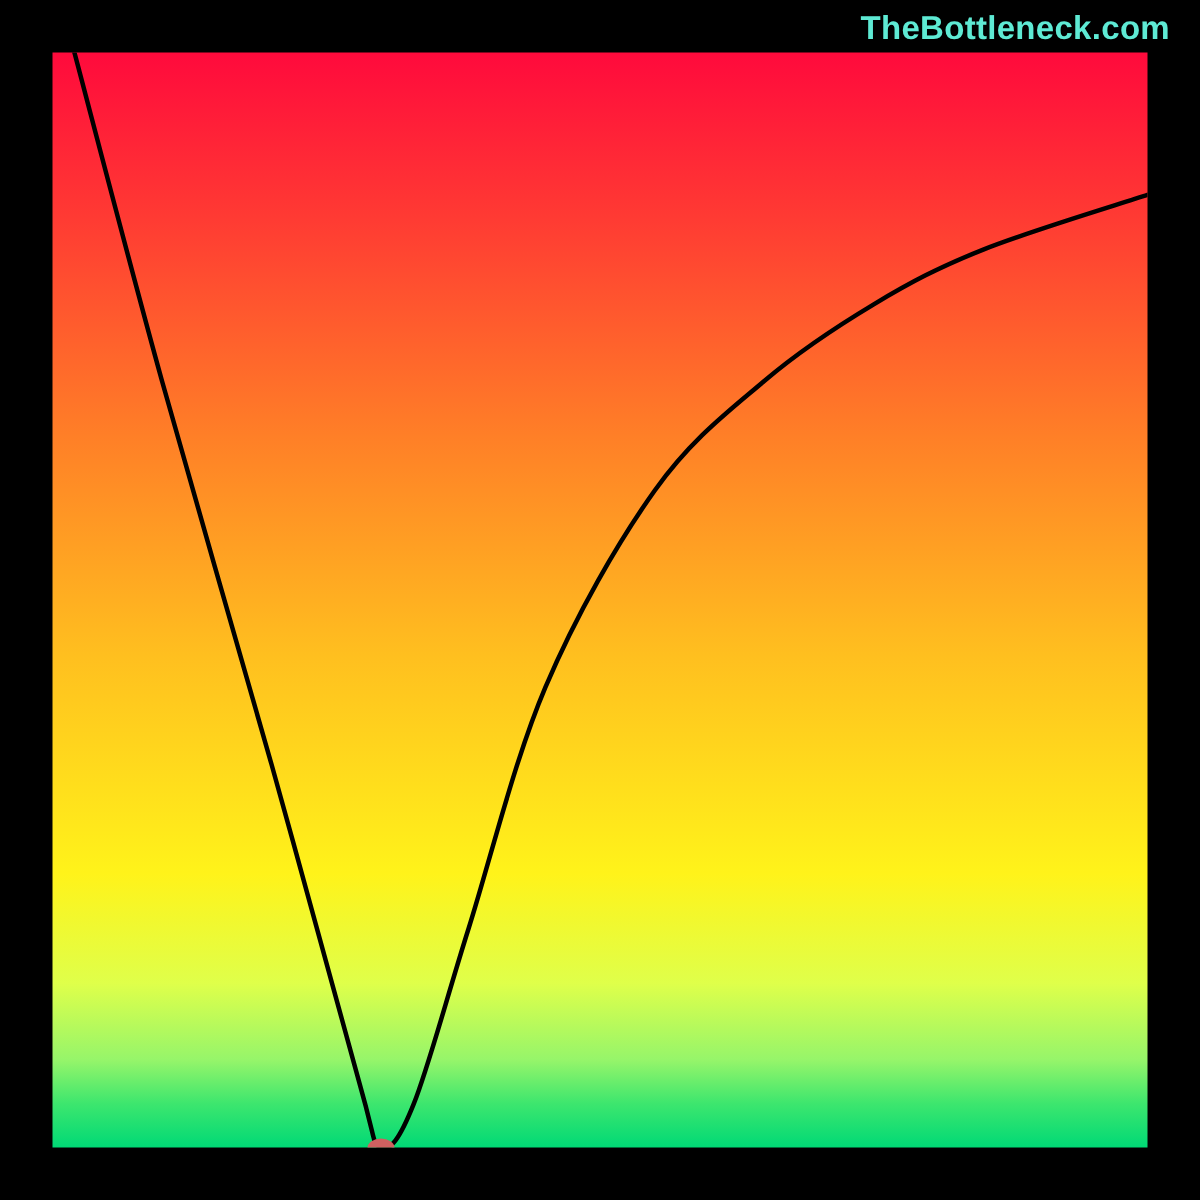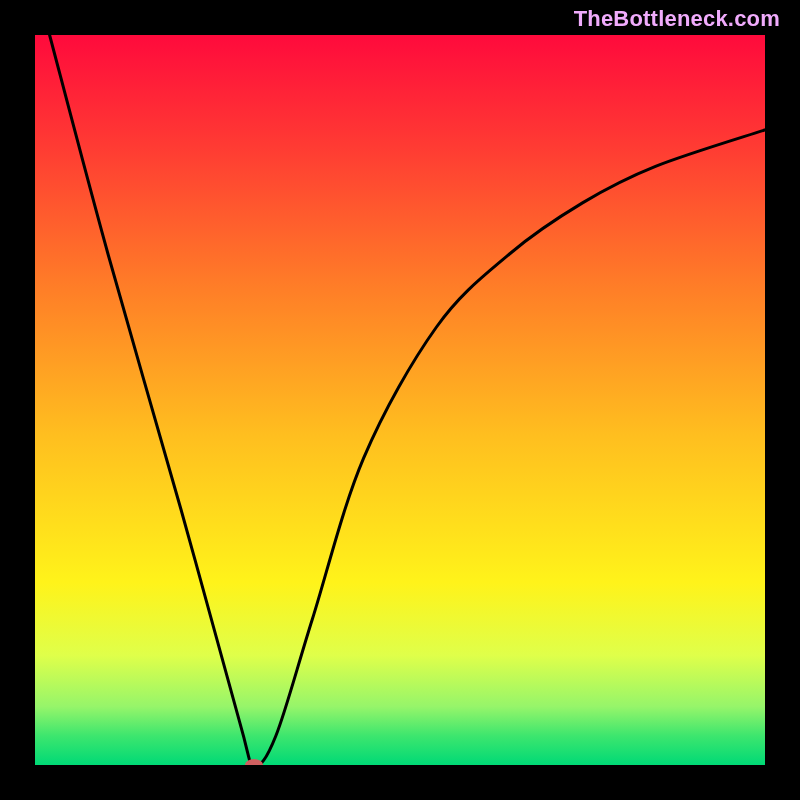--- a/index.html
+++ b/index.html
@@ -35,21 +35,21 @@
       #dfff4a 85%,
       #96f56a 92%,
       #3de66e 96%,
       #00d976 100%
     );
   }
   .attribution {
     position: absolute;
     top: 6px;
     right: 20px;
-    color: #f0abfc;
+    color: #5eead4;
     font-size: 22px;
     font-weight: 600;
     letter-spacing: 0.2px;
   }
   svg.curve {
     position: absolute;
     top: 0;
     left: 0;
   }
 </style>

